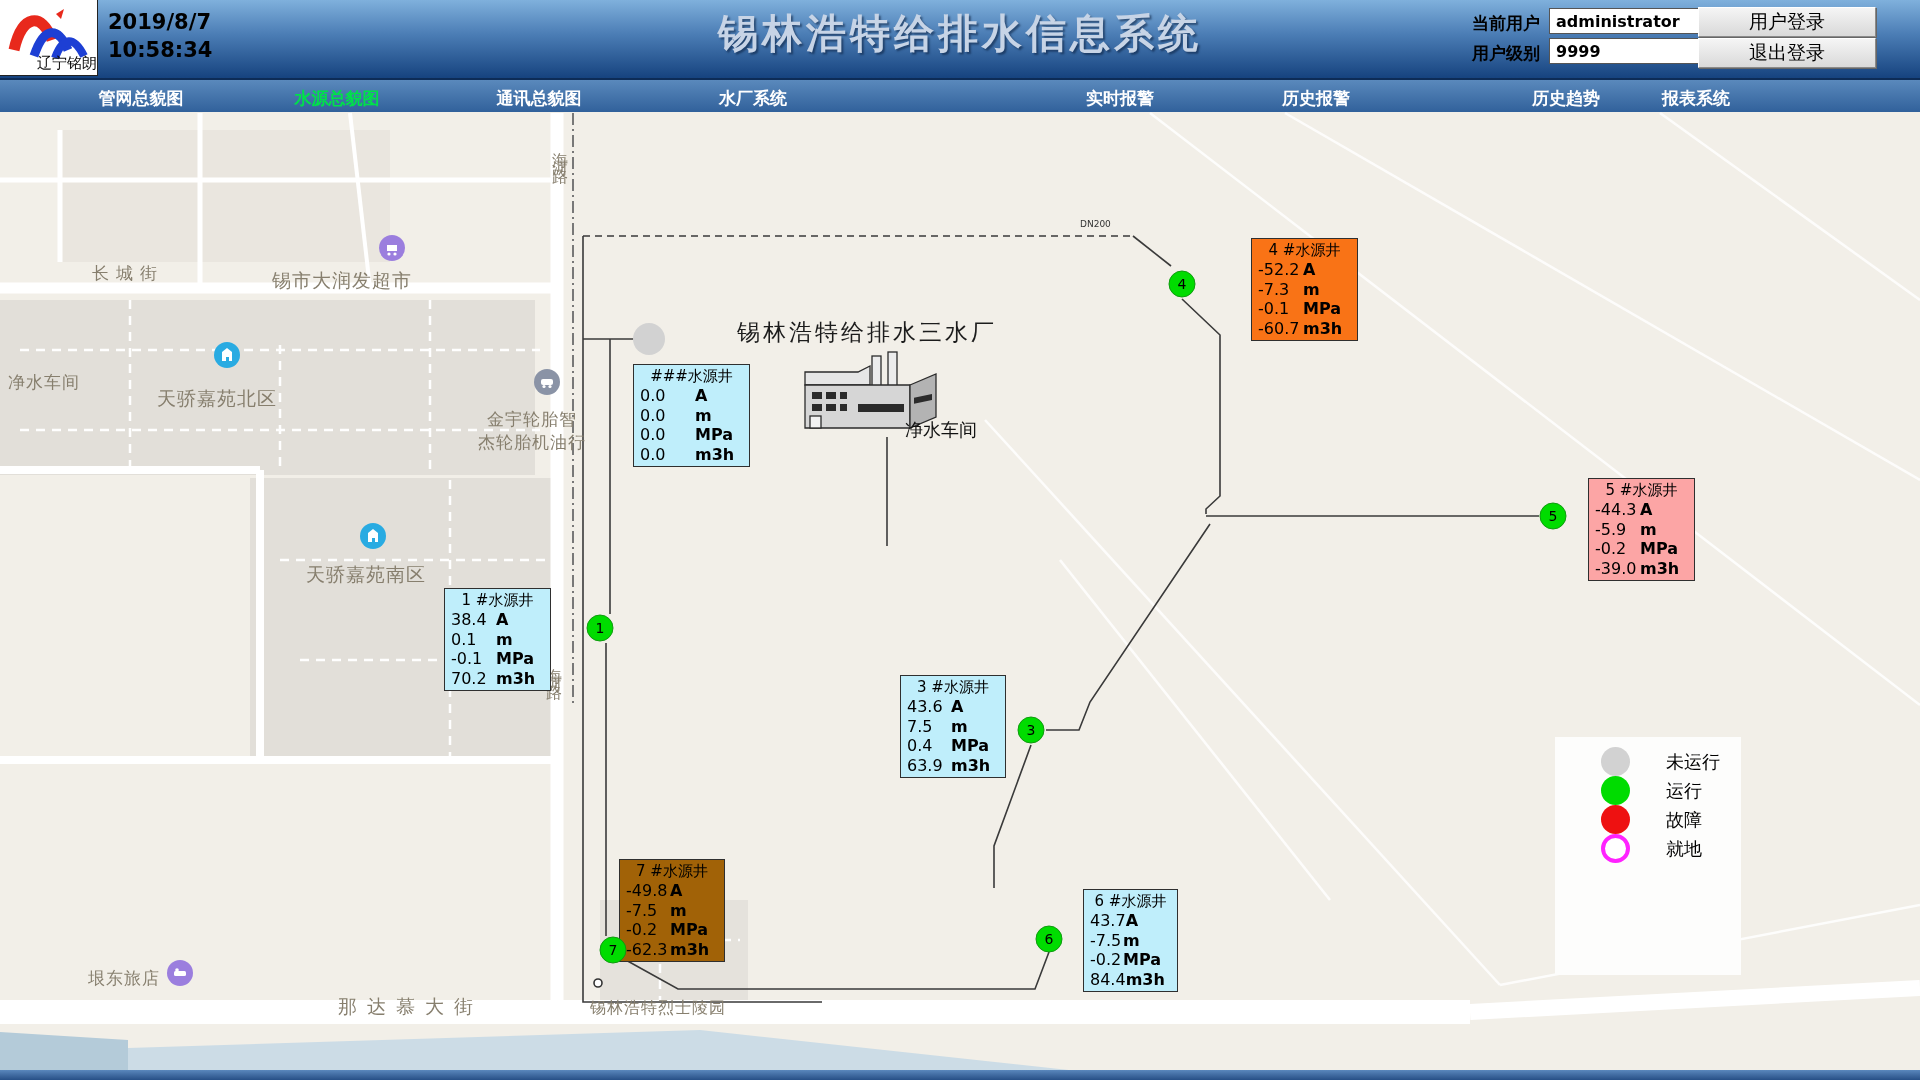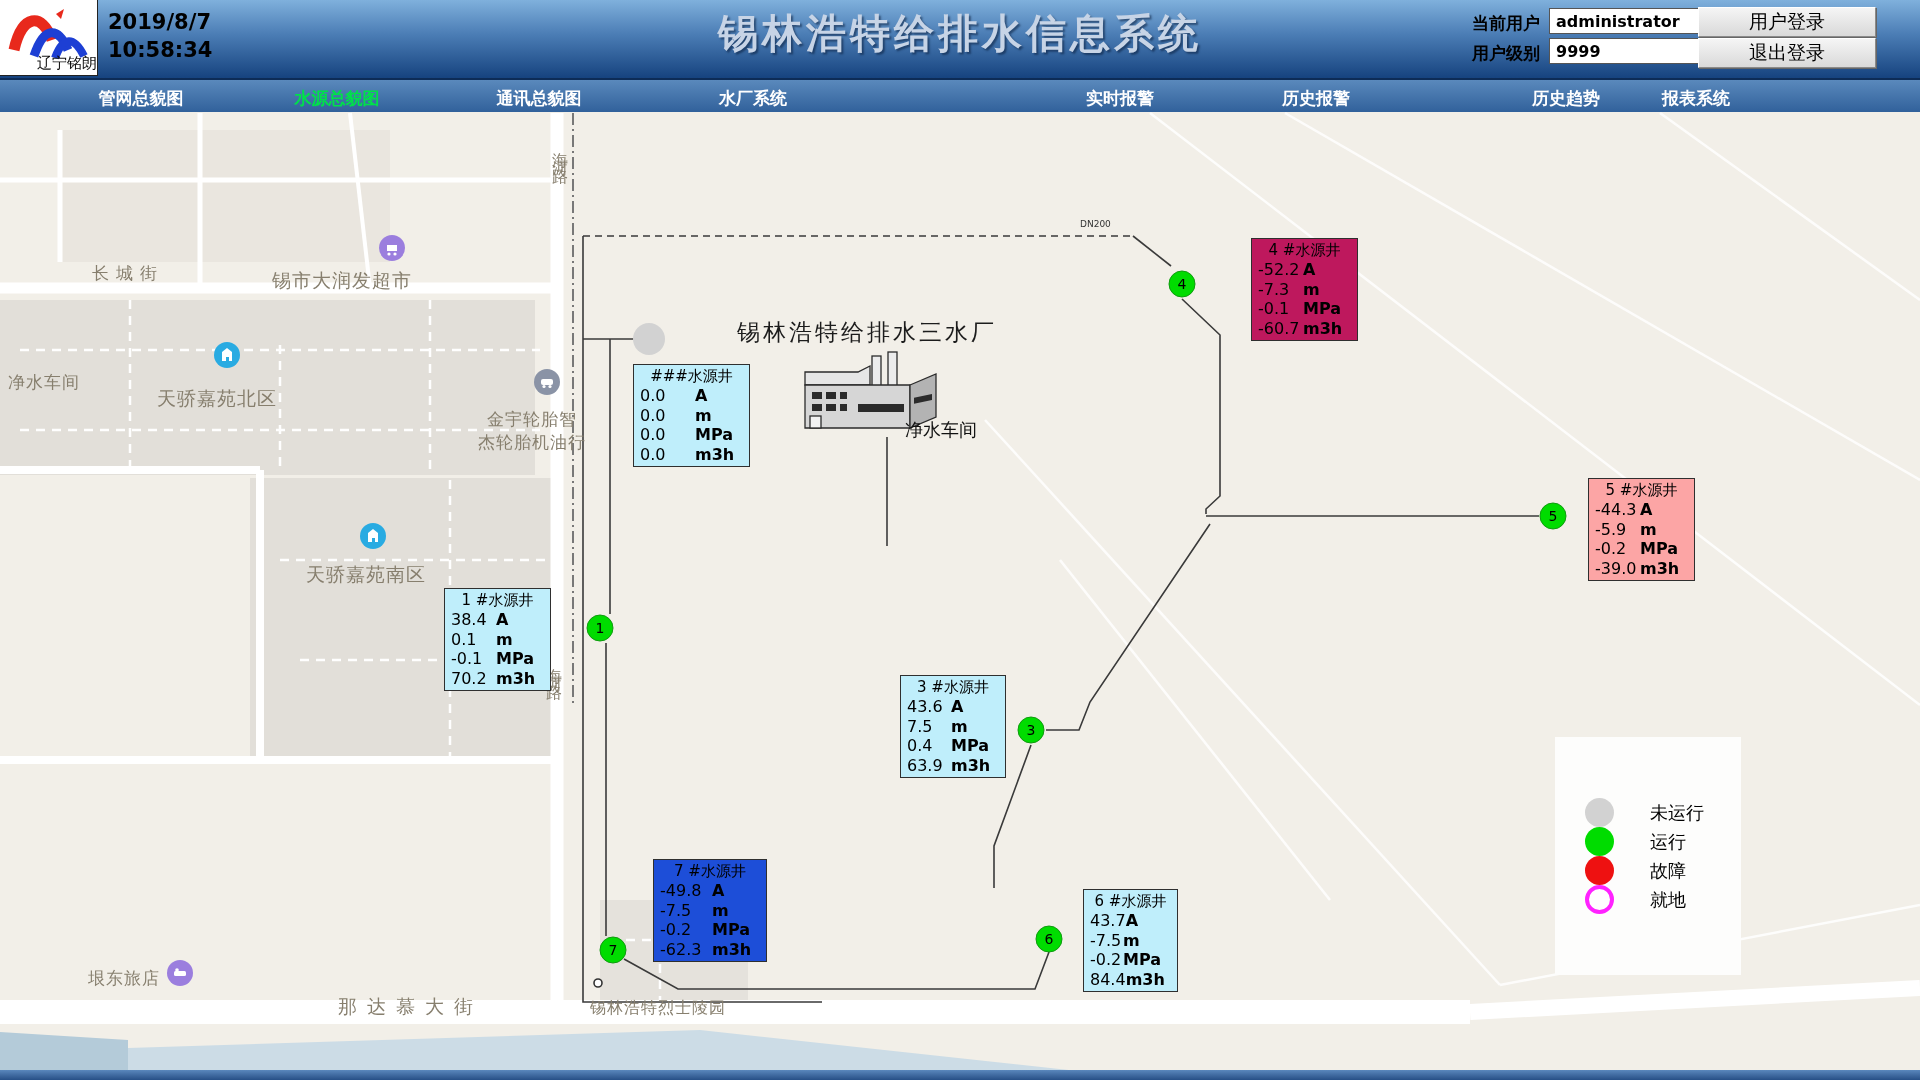--- a/index.html
+++ b/index.html
@@ -45,21 +45,21 @@
   .well-row{display:flex;font-size:16px;line-height:19.5px;}
   .well-row .v{flex:1;}
   .well-row .u{width:48px;font-weight:bold;}
   
   .marker{position:absolute;transform:translate(-50%,-50%);width:27px;height:27px;
         border-radius:50%;background:#00dc00;border:1px solid #0f9b0f;box-sizing:border-box;
         text-align:center;line-height:25px;font-size:14px;color:#000;cursor:pointer;}
   .marker.idle{width:32px;height:32px;background:#d2d2d2;border:none;}
   
   #legend{position:absolute;left:1555px;top:737px;width:186px;height:238px;background:#fdfdfc;
-        display:flex;flex-direction:column;justify-content:center;padding:10px 0;box-sizing:border-box;}
+        display:flex;flex-direction:column;justify-content:flex-start;padding:10px 16px;box-sizing:border-box;}
   .lg-row{display:flex;align-items:center;padding-left:30px;}
   .lg-dot{width:29px;height:29px;border-radius:50%;box-sizing:border-box;}
   .lg-dot.idle{background:#d2d2d2;}
   .lg-dot.run{background:#00dc00;}
   .lg-dot.fault{background:#ee1111;}
   .lg-dot.local{background:#fff;border:4px solid #ff22ff;}
   .lg-label{margin-left:36px;font-size:18px;color:#000;}
   
   #bottombar{position:absolute;left:0;top:1070px;width:1920px;height:10px;
         background:linear-gradient(#5a87bc,#274f86);}
@@ -257,21 +257,21 @@
           </div>
           <div class="well-row">
             <span class="v">0.4</span>
             <span class="u">MPa</span>
           </div>
           <div class="well-row">
             <span class="v">63.9</span>
             <span class="u">m3h</span>
           </div>
         </div>
-        <div class="well" style="left: 1251px; top: 238px; width: 107px; background: #be185d;">
+        <div class="well" style="left: 1251px; top: 238px; width: 107px; background: #f97316;">
           <div class="well-title">4  #水源井</div>
           <div class="well-row">
             <span class="v">-52.2</span>
             <span class="u">A</span>
           </div>
           <div class="well-row">
             <span class="v">-7.3</span>
             <span class="u">m</span>
           </div>
           <div class="well-row">
@@ -314,21 +314,21 @@
           </div>
           <div class="well-row">
             <span class="v">-0.2</span>
             <span class="u">MPa</span>
           </div>
           <div class="well-row">
             <span class="v">84.4</span>
             <span class="u">m3h</span>
           </div>
         </div>
-        <div class="well" style="left: 653px; top: 859px; width: 114px; background: #1d4ed8;">
+        <div class="well" style="left: 619px; top: 859px; width: 106px; background: #a16207;">
           <div class="well-title">7  #水源井</div>
           <div class="well-row">
             <span class="v">-49.8</span>
             <span class="u">A</span>
           </div>
           <div class="well-row">
             <span class="v">-7.5</span>
             <span class="u">m</span>
           </div>
           <div class="well-row">

